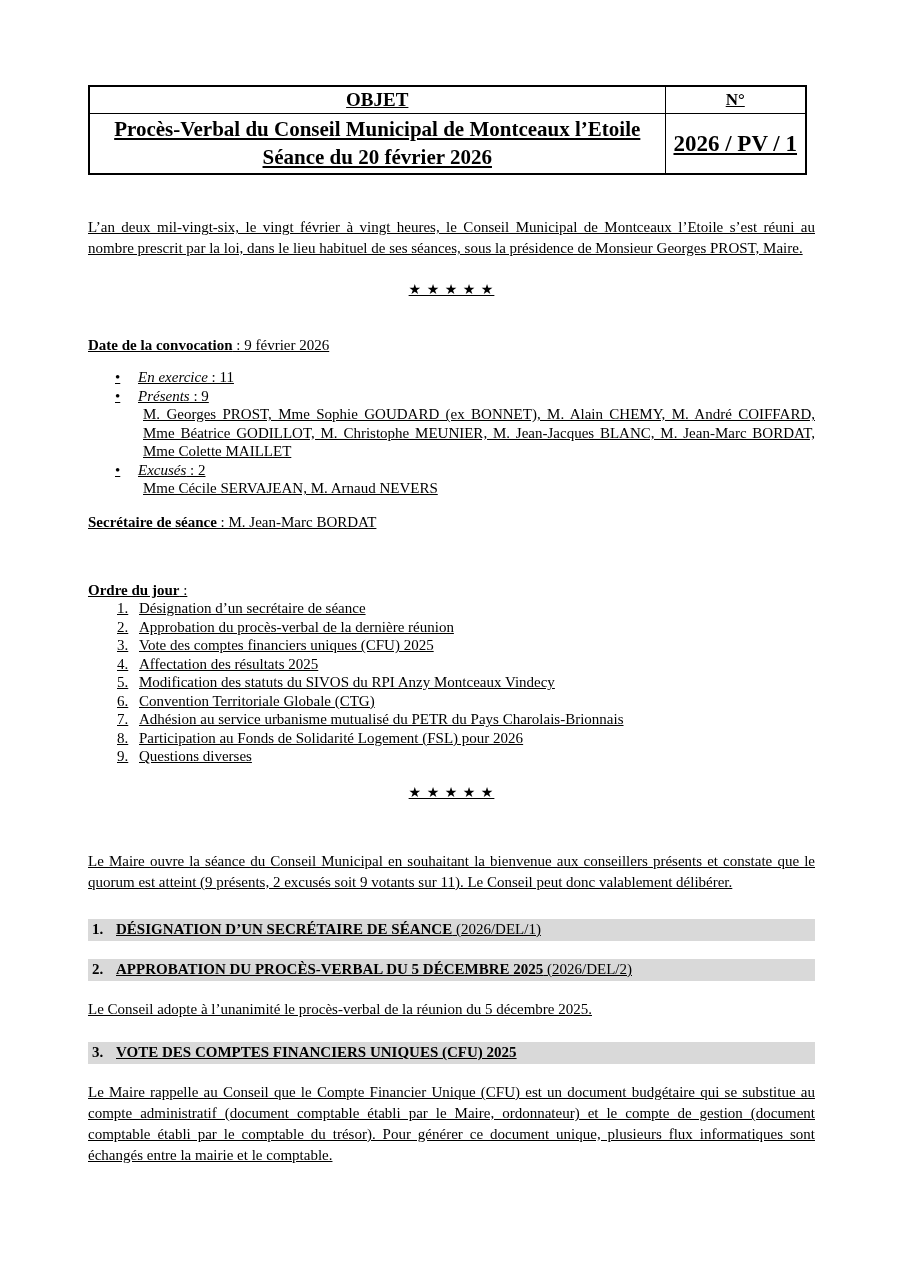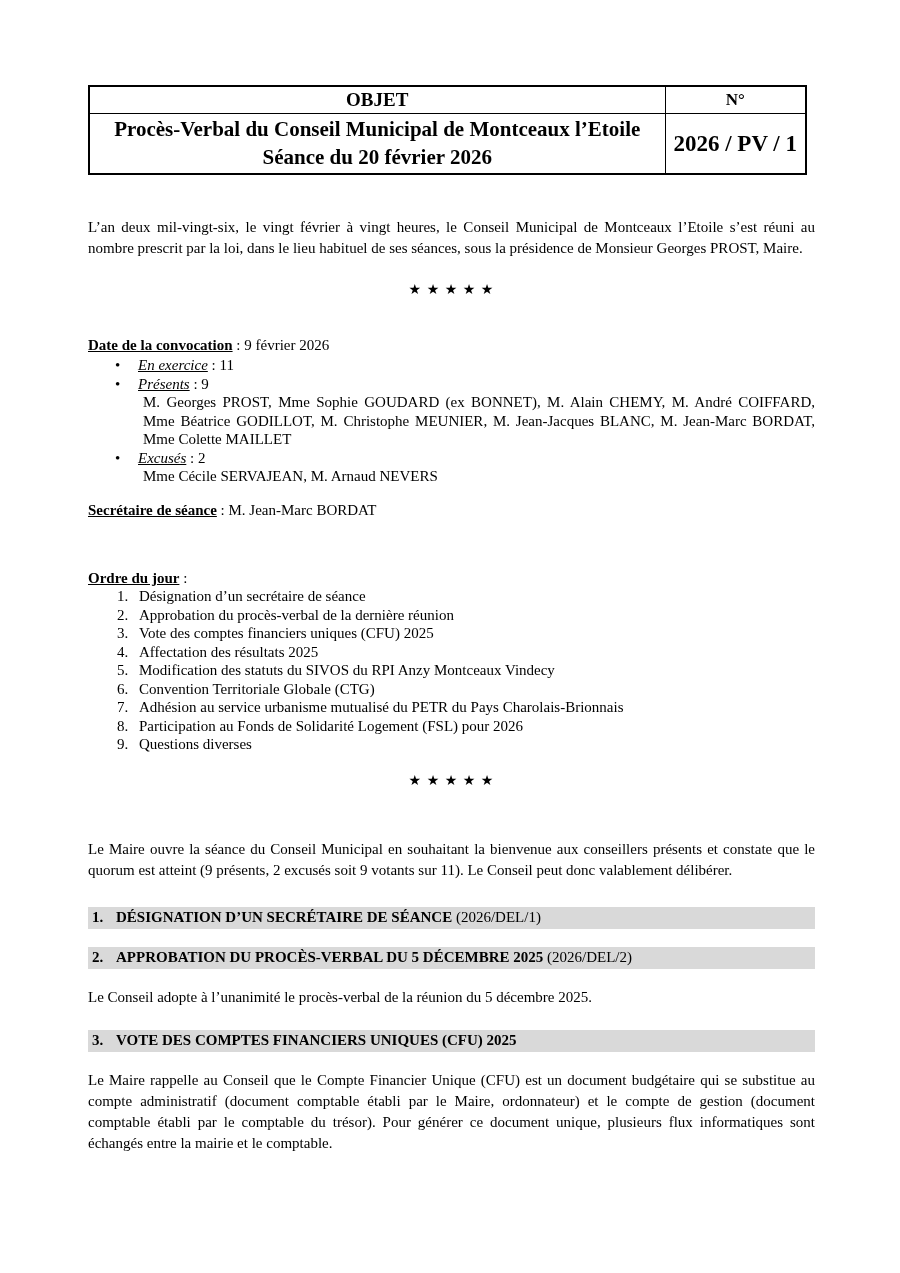--- a/index.html
+++ b/index.html
@@ -5,21 +5,21 @@
   * { box-sizing: border-box; }
   html, body { margin: 0; padding: 0; }
   body {
     width: 900px;
     height: 1273px;
     background: #ffffff;
     color: #000000;
     font-family: "Liberation Serif", serif;
     font-size: 15px;
   }
-  .page { padding: 85px 85px 0 88px; width: 900px; }
+  .page { padding: 85px 85px 0 88px; width: 900px; text-decoration: underline; }
 
   
   .header-table {
     border-collapse: collapse;
     width: 719px;
     margin-bottom: 42px;
     border: 2px solid #000;
   }
   .header-table td {
     border: 1px solid #000;
@@ -42,21 +42,21 @@
 
   .stars {
     text-align: center;
     font-size: 14px;
     letter-spacing: 1px;
     line-height: 21px;
   }
   .stars-1 { margin: 0 0 35px 0; }
   .stars-2 { margin: 16px 0 48px 0; }
 
-  .convocation { line-height: 21px; }
+  .convocation { line-height: 21px; margin-bottom: 12px; }
 
   .membres-block { margin-bottom: 14px; }
   .list-line { line-height: 18.5px; }
   .bullet-row { display: flex; margin-left: 27px; line-height: 18.5px; }
   .bullet { width: 23px; flex: 0 0 23px; }
   .bullet-detail {
     margin-left: 55px;
     text-align: justify;
     line-height: 18.5px;
   }

